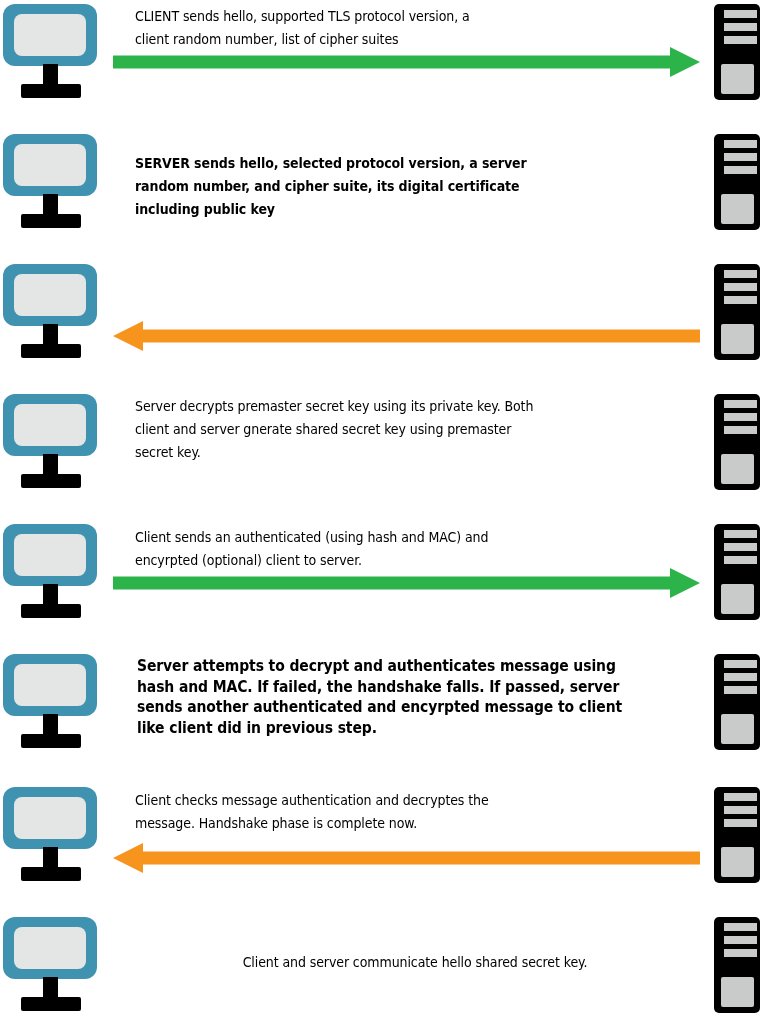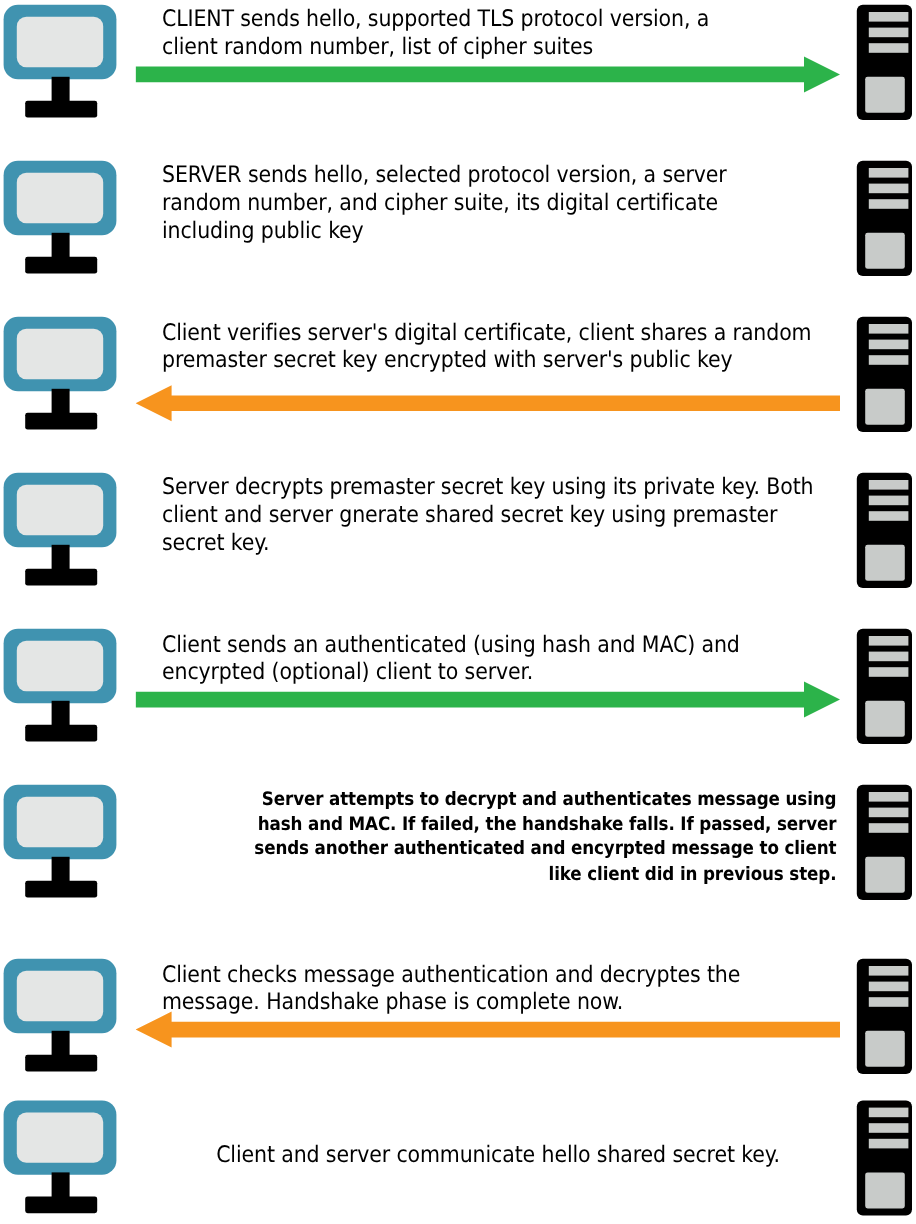--- a/index.html
+++ b/index.html
@@ -110,21 +110,21 @@
     background: #c8cbc9;
     border-radius: 2px;
   }
 
   
   .message-text {
     position: absolute;
     left: 135px;
     width: 560px;
     color: #000000;
-    font-size: 19px;
+    font-size: 14px;
     line-height: 23px;
     font-weight: 500;
     letter-spacing: -0.1px;
     white-space: pre-line;
   }
   .message-text.compact {
     left: 137px;
     font-size: 15.5px;
     line-height: 20.5px;
     font-weight: 600;
@@ -179,21 +179,21 @@
         <div class="neck"></div>
         <div class="base"></div>
       </div>
       <div class="server-icon">
         <div class="tower-body"></div>
         <div class="slot slot-1"></div>
         <div class="slot slot-2"></div>
         <div class="slot slot-3"></div>
         <div class="drive-bay"></div>
       </div>
-      <div class="message-text" style="top: 5px;">SERVER sends hello, selected protocol version, a server
+      <div class="message-text" style="top: 22px; font-weight: bold;">SERVER sends hello, selected protocol version, a server
 random number, and cipher suite, its digital certificate
 including public key</div>
       <div class="arrow" style="left: 113px; top: 190px; width: 587px; height: 32px;">
         <svg viewBox="0 0 587 32" preserveAspectRatio="none">
           <polygon points="587,9.5 30,9.5 30,1 0,16 30,31 30,22.5 587,22.5" fill="#f7941e"></polygon>
         </svg>
       </div>
     </div>
     <div class="step" style="top: 260px;">
       <div class="client-icon">
@@ -202,22 +202,20 @@
         <div class="neck"></div>
         <div class="base"></div>
       </div>
       <div class="server-icon">
         <div class="tower-body"></div>
         <div class="slot slot-1"></div>
         <div class="slot slot-2"></div>
         <div class="slot slot-3"></div>
         <div class="drive-bay"></div>
       </div>
-      <div class="message-text" style="top: 6px;">Client verifies server's digital certificate, client shares a random
-premaster secret key encrypted with server's public key</div>
       <div class="arrow" style="left: 113px; top: 307px; width: 587px; height: 32px;">
         <svg viewBox="0 0 587 32" preserveAspectRatio="none">
           <polygon points="0,9.5 557,9.5 557,1 587,16 557,31 557,22.5 0,22.5" fill="#2cb34a"></polygon>
         </svg>
       </div>
     </div>
     <div class="step" style="top: 390px;">
       <div class="client-icon">
         <div class="screen-frame"></div>
         <div class="screen-glass"></div>
@@ -264,26 +262,26 @@
         <div class="neck"></div>
         <div class="base"></div>
       </div>
       <div class="server-icon">
         <div class="tower-body"></div>
         <div class="slot slot-1"></div>
         <div class="slot slot-2"></div>
         <div class="slot slot-3"></div>
         <div class="drive-bay"></div>
       </div>
-      <div class="message-text compact" style="top: 6px; text-align: right;">Server attempts to decrypt and authenticates message using
+      <div class="message-text compact" style="top: 6px;">Server attempts to decrypt and authenticates message using
 hash and MAC. If failed, the handshake falls. If passed, server
 sends another authenticated and encyrpted message to client
 like client did in previous step.</div>
     </div>
-    <div class="step" style="top: 783px; margin-top: 12px;">
+    <div class="step" style="top: 783px;">
       <div class="client-icon">
         <div class="screen-frame"></div>
         <div class="screen-glass"></div>
         <div class="neck"></div>
         <div class="base"></div>
       </div>
       <div class="server-icon">
         <div class="tower-body"></div>
         <div class="slot slot-1"></div>
         <div class="slot slot-2"></div>

